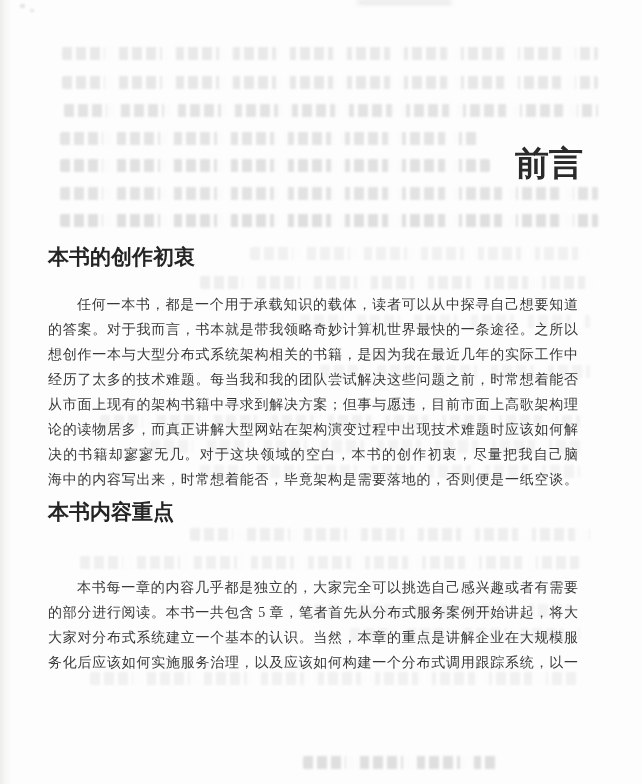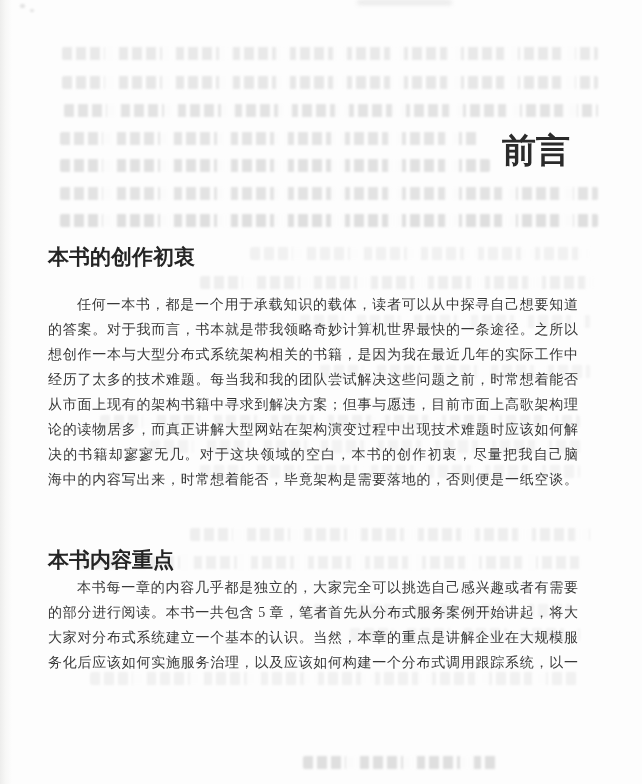--- a/index.html
+++ b/index.html
@@ -41,41 +41,41 @@
   .speck {
     position: absolute;
     background: #e0e0e0;
     filter: blur(1px);
     border-radius: 50%;
   }
   .page-title {
     position: absolute;
     top: 131px;
     left: 502px;
-    margin: 0;
+    margin: 13px;
     font-family: "Liberation Sans", sans-serif;
     font-weight: 700;
     font-size: 34px;
     line-height: 38px;
     letter-spacing: 0px;
     color: #2a2a2a;
   }
   .section-heading {
     position: absolute;
     left: 48px;
     margin: 0;
     font-family: "Liberation Sans", sans-serif;
     font-weight: 700;
     font-size: 21px;
     line-height: 24px;
     color: #242424;
     text-align: center;
   }
   .heading-1 { top: 245px; }
-  .heading-2 { top: 548px; }
+  .heading-2 { top: 502px; font-family: Liberation Mono, monospace; }
   .para {
     position: absolute;
     left: 48px;
     width: 530px;
     color: #383838;
     font-size: 14px;
   }
   .para-1 { top: 292px; }
   .para-2 { top: 575px; }
   .text-line {

